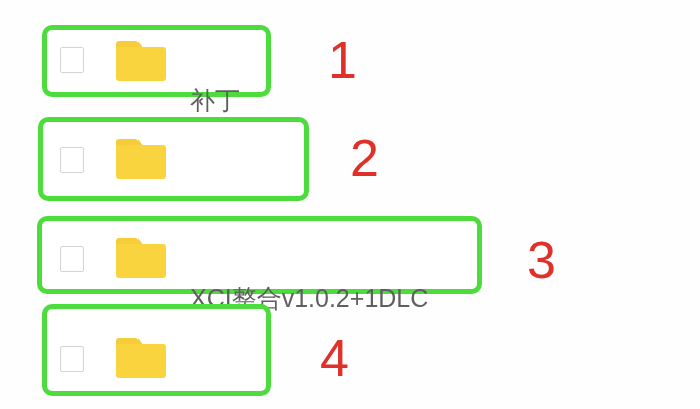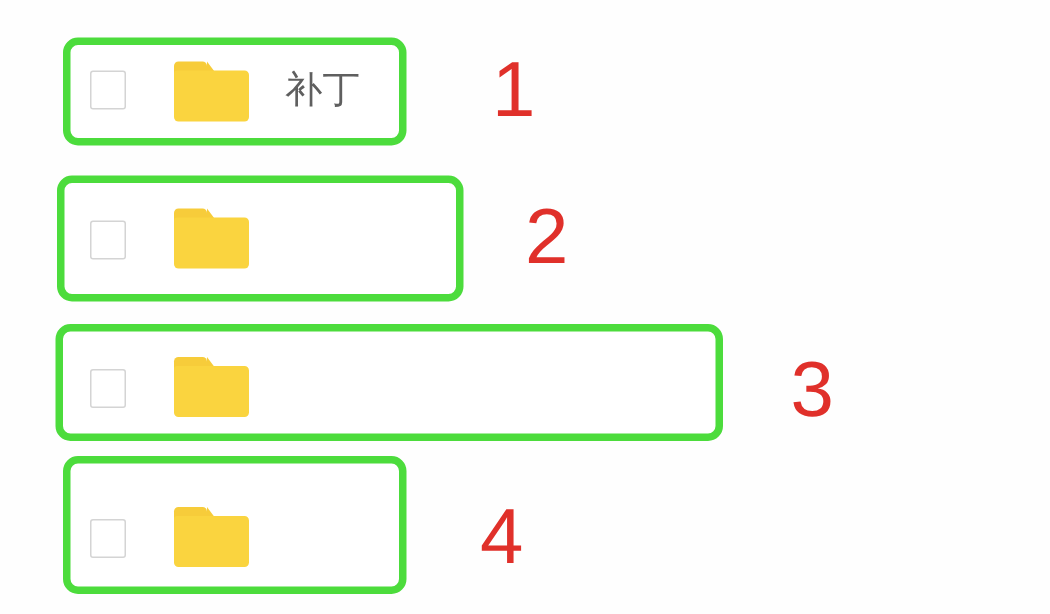--- a/index.html
+++ b/index.html
@@ -25,20 +25,21 @@
       content: ""; position: absolute; right: -6px; top: 0; width: 0; height: 0;
       border-left: 6px solid #f7cc3a; border-top: 8px solid transparent;
     }
     .folder .body {
       position: absolute; left: 0; top: 6px; width: 50px; height: 34px;
       background: #fad43f; border-radius: 2px 3px 3px 3px;
     }
     .label {
       position: absolute; font-size: 25px; color: #5f5f5f; white-space: nowrap;
       line-height: 30px;
+      margin-top: 40px;
     }
     .num {
       position: absolute; font-size: 52px; color: #e0302a; line-height: 56px;
       font-family: "Liberation Sans", "DejaVu Sans", sans-serif;
     }
   </style>
 </head>
 <body>
 
 <div class="hl-box" style="left:42px; top:25px; width:229px; height:72px;"></div>
@@ -62,20 +63,21 @@
 </div>
 <span class="num" style="left:350px; top:130px;">2</span>
 
 <div class="hl-box" style="left:37px; top:216px; width:445px; height:78px;"></div>
 <div class="row" style="top:216px; height:78px;">
   <div class="checkbox" style="left:60px; top:30px;"></div>
   <div class="folder" style="left:116px; top:22px;">
     <div class="tab"></div>
       <div class="body"></div>
   </div>
+  <span class="label" style="left:190px; top:27px;">XCI整合v1.0.2+1DLC</span>
 </div>
 <span class="num" style="left:527px; top:232px;">3</span>
 
 <div class="hl-box" style="left:42px; top:304px; width:229px; height:92px;"></div>
 <div class="row" style="top:304px; height:92px;">
   <div class="checkbox" style="left:60px; top:42px;"></div>
   <div class="folder" style="left:116px; top:34px;">
     <div class="tab"></div>
       <div class="body"></div>
   </div>

